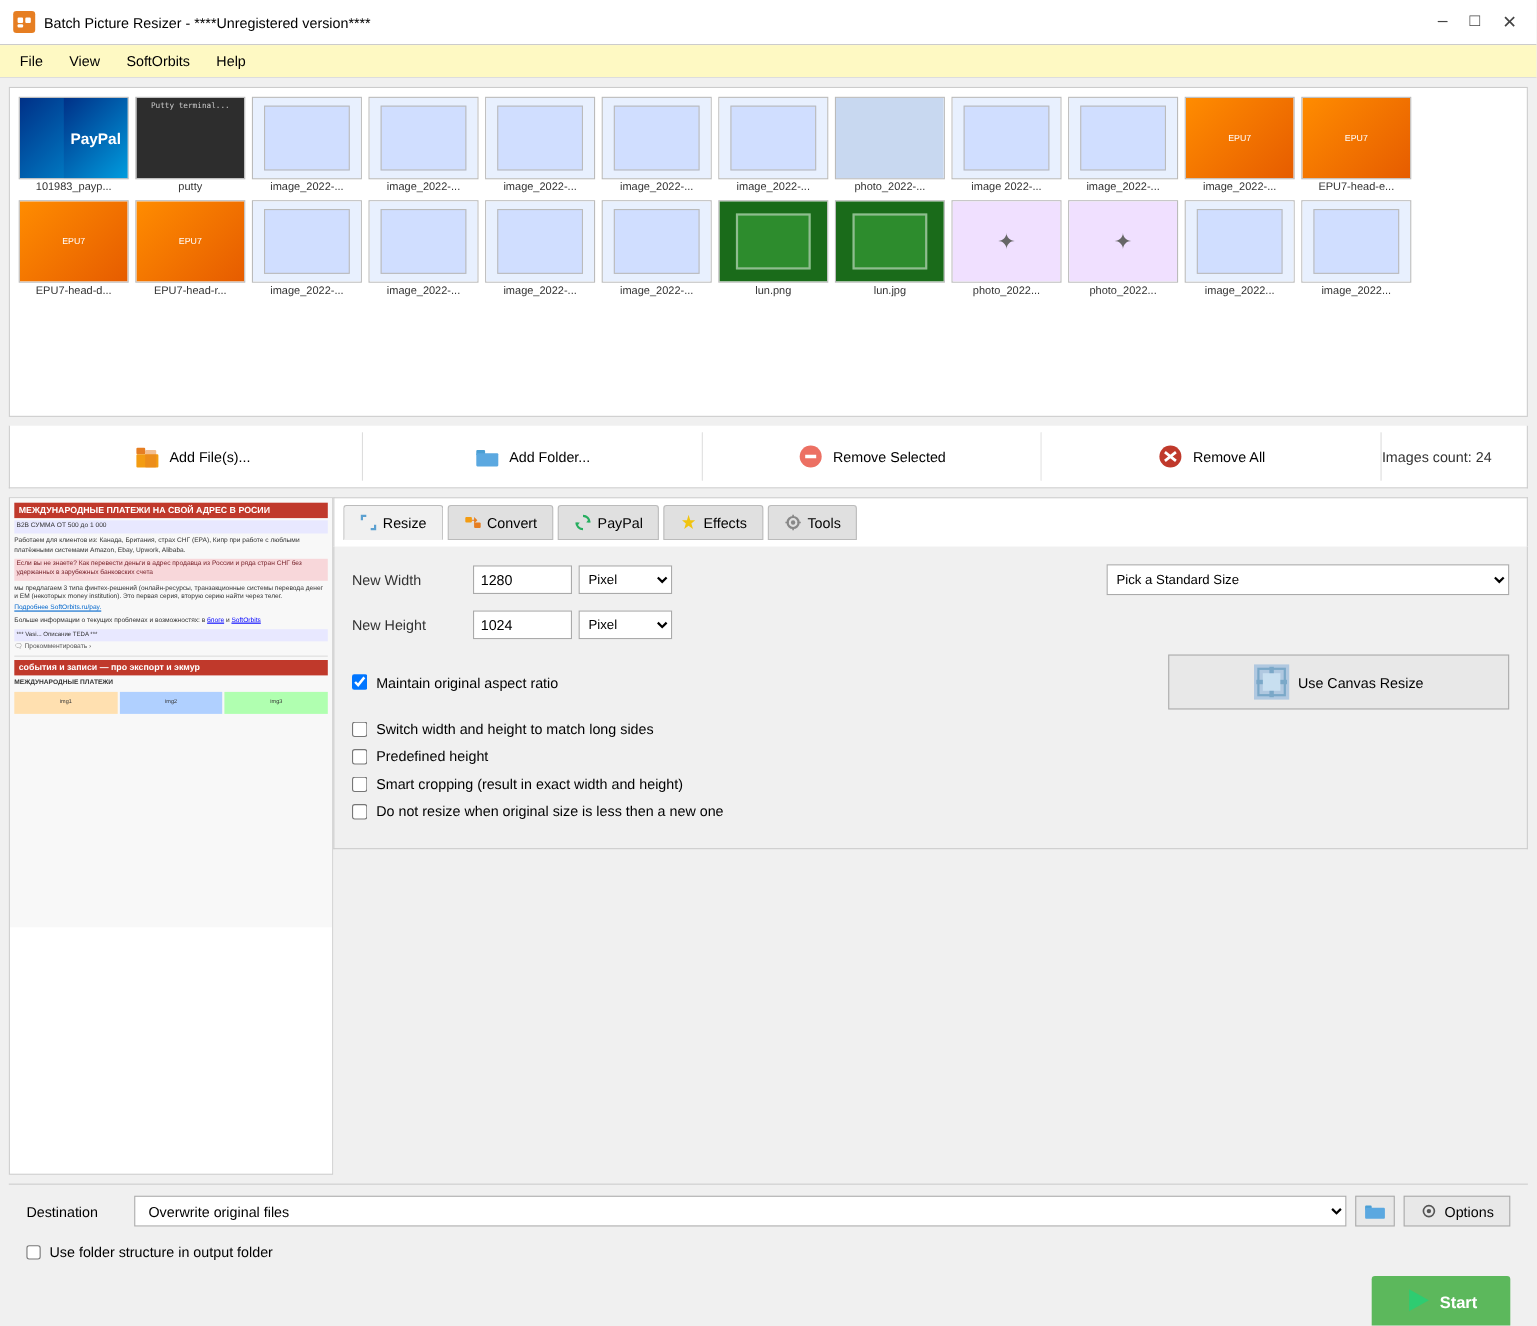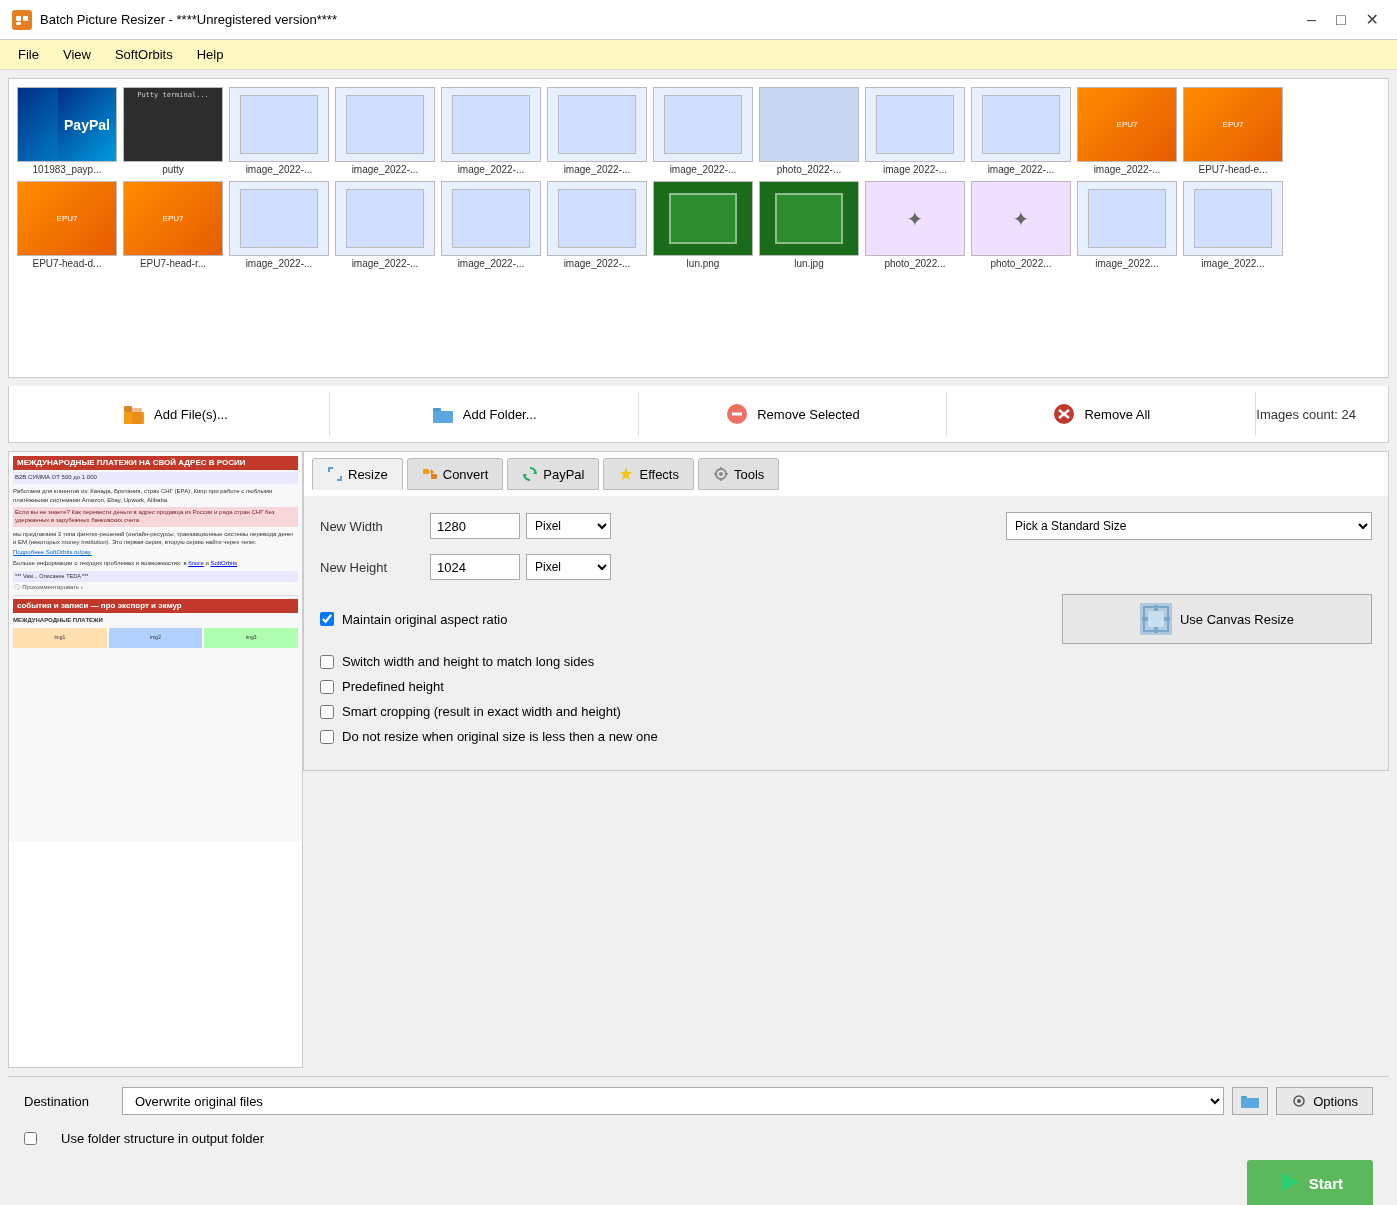--- a/index.html
+++ b/index.html
@@ -78,21 +78,21 @@
     .canvas-icon { width: 32px; height: 32px; background: #b0c8e0; display: flex; align-items: center; justify-content: center; }
 
     
     .destination-area { background: #f0f0f0; border-top: 1px solid #ccc; padding: 10px 16px; display: flex; align-items: center; gap: 8px; margin: 0 8px; }
     .destination-label { font-size: 13px; width: 90px; }
     .destination-select { flex: 1; height: 28px; border: 1px solid #aaa; padding: 2px 8px; font-size: 13px; background: white; }
     .dest-folder-btn { width: 36px; height: 28px; background: #e8e8e8; border: 1px solid #aaa; cursor: pointer; display: flex; align-items: center; justify-content: center; font-size: 16px; }
     .dest-options-btn { display: flex; align-items: center; gap: 6px; border: 1px solid #aaa; background: #e8e8e8; padding: 4px 14px; cursor: pointer; font-size: 13px; height: 28px; }
 
     
-    .folder-struct-row { display: flex; align-items: center; gap: 24px; padding: 6px 16px; margin: 0 8px; }
+    .folder-struct-row { display: flex; align-items: center; gap: 8px; padding: 6px 16px; margin: 0 8px; }
 
     
     .start-area { display: flex; justify-content: flex-end; padding: 8px 16px; margin: 0 8px; }
     .start-btn { display: flex; align-items: center; gap: 8px; background: #5cb85c; color: white; border: none; padding: 10px 30px; font-size: 15px; font-weight: bold; cursor: pointer; border-radius: 3px; }
 
     
     .gallery::-webkit-scrollbar { width: 12px; }
     .gallery::-webkit-scrollbar-track { background: #f0f0f0; }
     .gallery::-webkit-scrollbar-thumb { background: #bbb; border-radius: 6px; }
 

